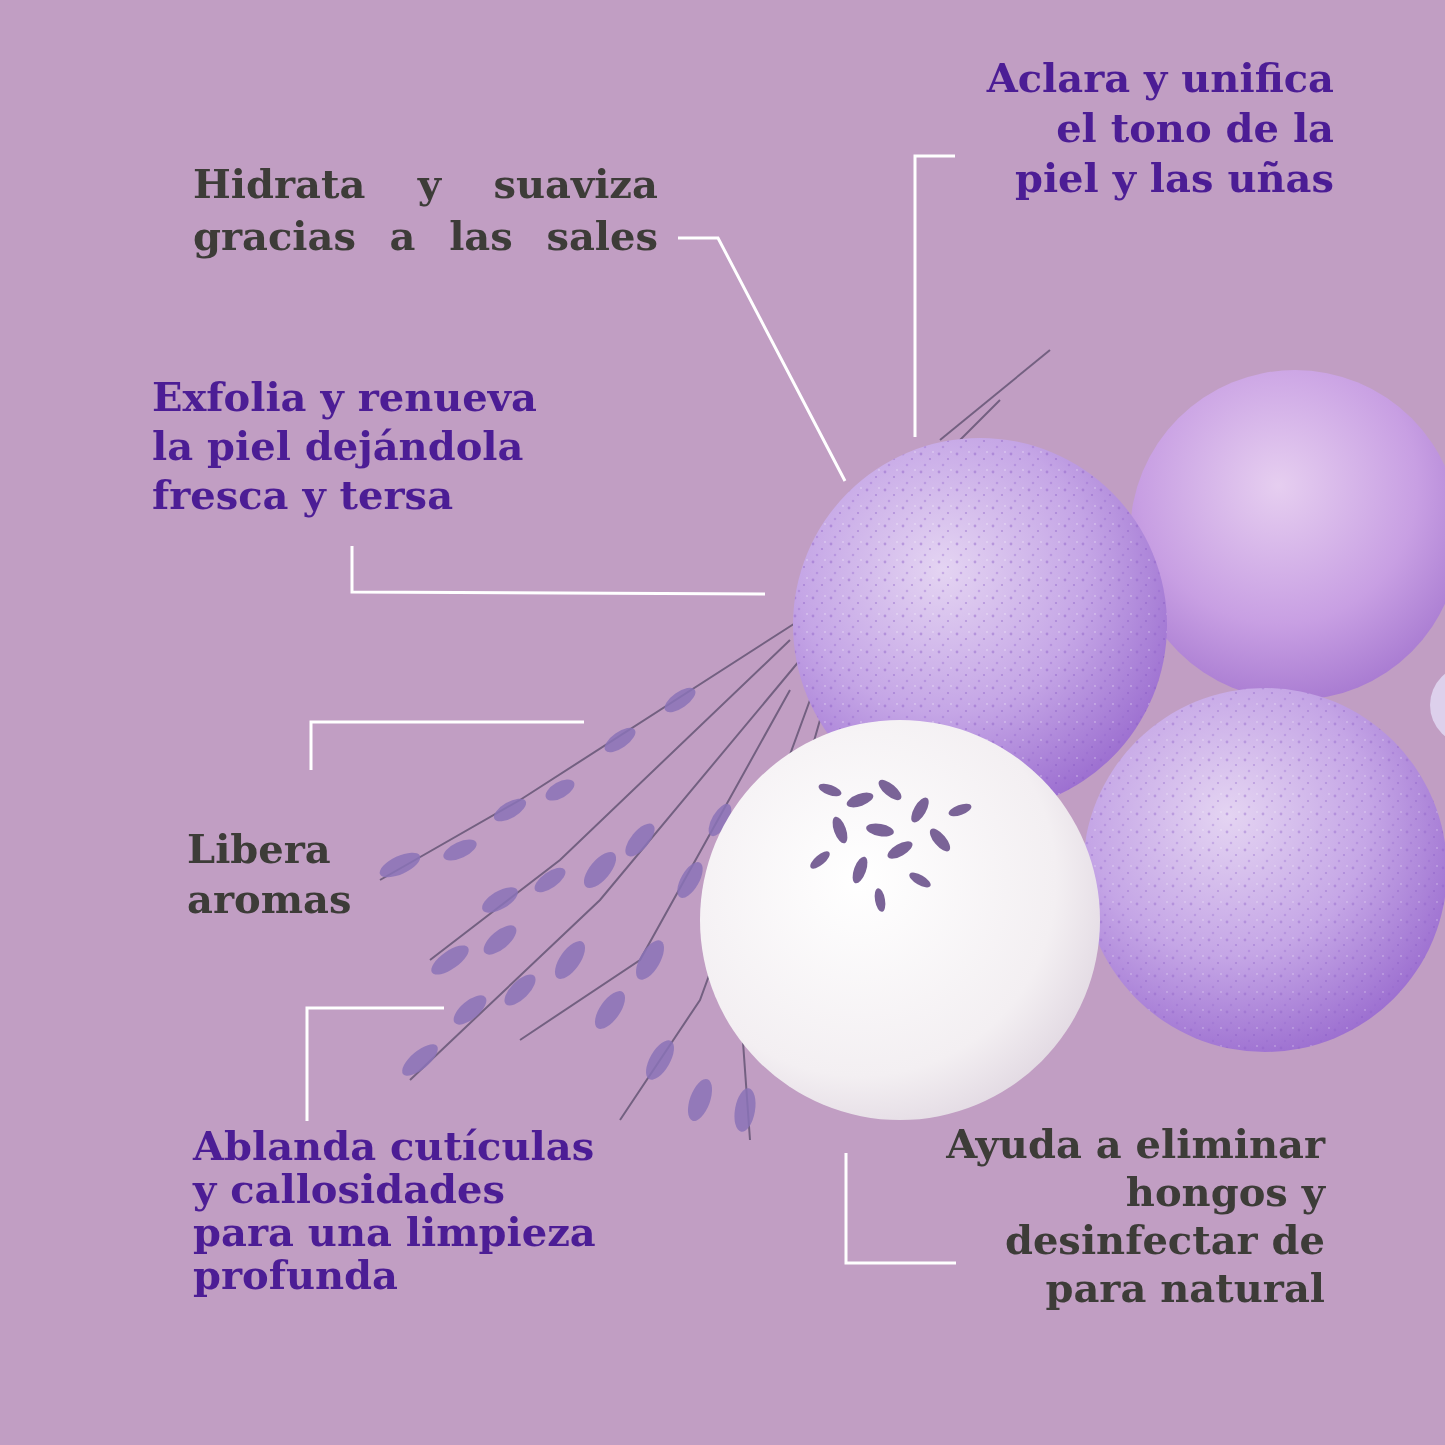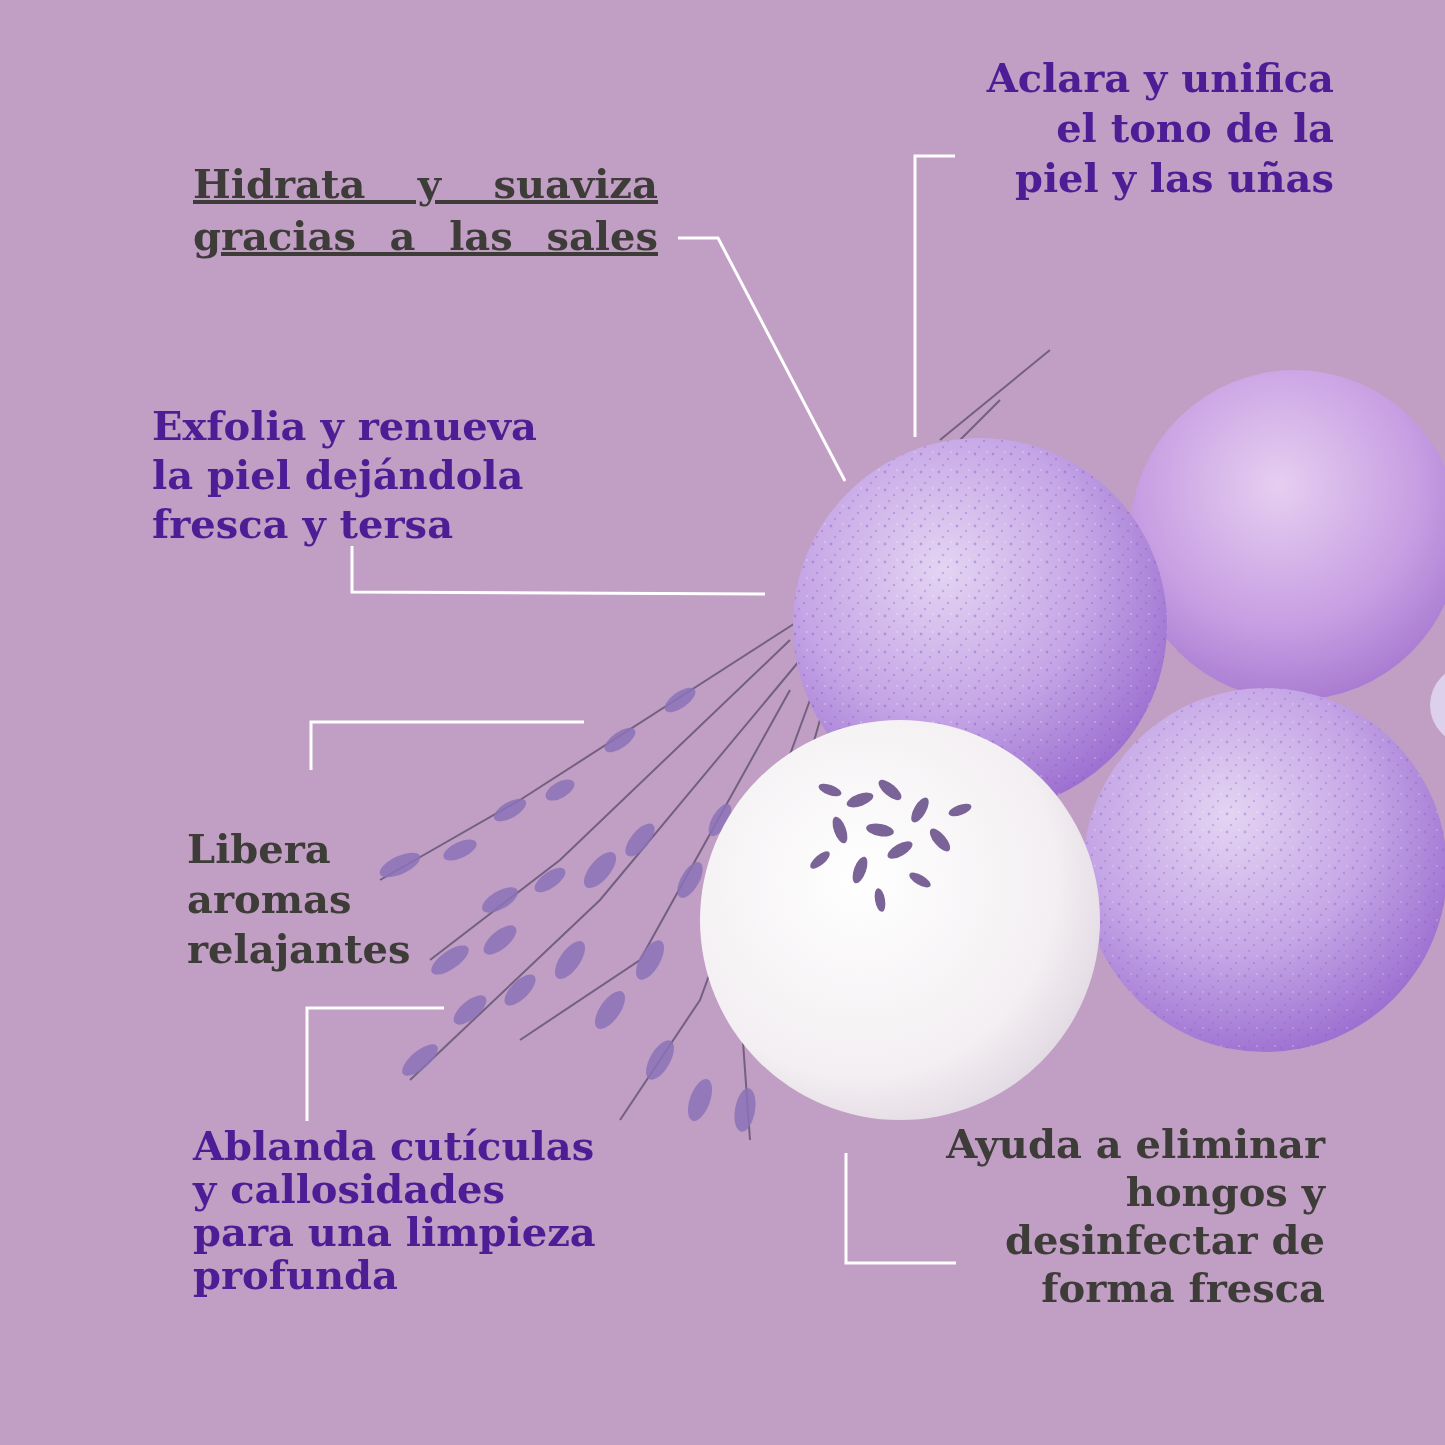--- a/index.html
+++ b/index.html
@@ -1,21 +1,21 @@
 <!DOCTYPE html>
 <html><head>
 <meta charset="utf-8">
 <style>
   html, body { margin:0; padding:0; }
   body { width:1445px; height:1445px; background:#c19ec3; position:relative; overflow:hidden;
          font-family:"DejaVu Serif", serif; }
   .txt { position:absolute; font-weight:bold; font-size:40px; line-height:48px; margin:0; }
   .dark { color:#3d3c38; }
   .plum { color:#4c1d95; }
-  .justify { text-align:justify; text-align-last:left;text-decoration:underline; }
+  .justify { text-align:justify; text-align-last:left; }
   .right { text-align:right; }
   svg.lines { position:absolute; left:0; top:0; }
   .scene { position:absolute; left:0; top:0; }
 </style>
 </head>
 <body>
 
 <svg class="scene" width="1445" height="1445" viewBox="0 0 1445 1445">
   <defs>
     <radialGradient id="gPurple1" cx="40%" cy="35%" r="70%">
@@ -128,37 +128,36 @@
   <div style="text-align-last:justify;">Hidrata y suaviza</div>
   <div style="text-align-last:justify;">gracias a las sales</div>
 </div>
 
 <div class="txt plum right" style="left:900px; top:53px; width:434px; line-height:50px;">
   <div>Aclara y unifica</div>
   <div>el tono de la</div>
   <div>piel y las uñas</div>
 </div>
 
-<div class="txt plum" style="left:152px; top:401px; width:460px; line-height:49px;">
+<div class="txt plum" style="left:152px; top:372px; width:460px; line-height:49px;">
   <div>Exfolia y renueva</div>
   <div>la piel dejándola</div>
   <div>fresca y tersa</div>
 </div>
 
 <div class="txt dark" style="left:187px; top:824px; width:260px; line-height:50px;">
   <div>Libera</div>
   <div>aromas</div>
-  <div>relajantes</div>
 </div>
 
 <div class="txt plum" style="left:193px; top:1124px; width:430px; line-height:43px;">
   <div>Ablanda cutículas</div>
   <div>y callosidades</div>
   <div>para una limpieza</div>
   <div>profunda</div>
 </div>
 
 <div class="txt dark right" style="left:880px; top:1120px; width:445px; line-height:48px;">
   <div>Ayuda a eliminar</div>
   <div>hongos y</div>
   <div>desinfectar de</div>
-  <div>forma fresca</div>
+  <div>para natural</div>
 </div>
 
 </body></html>

